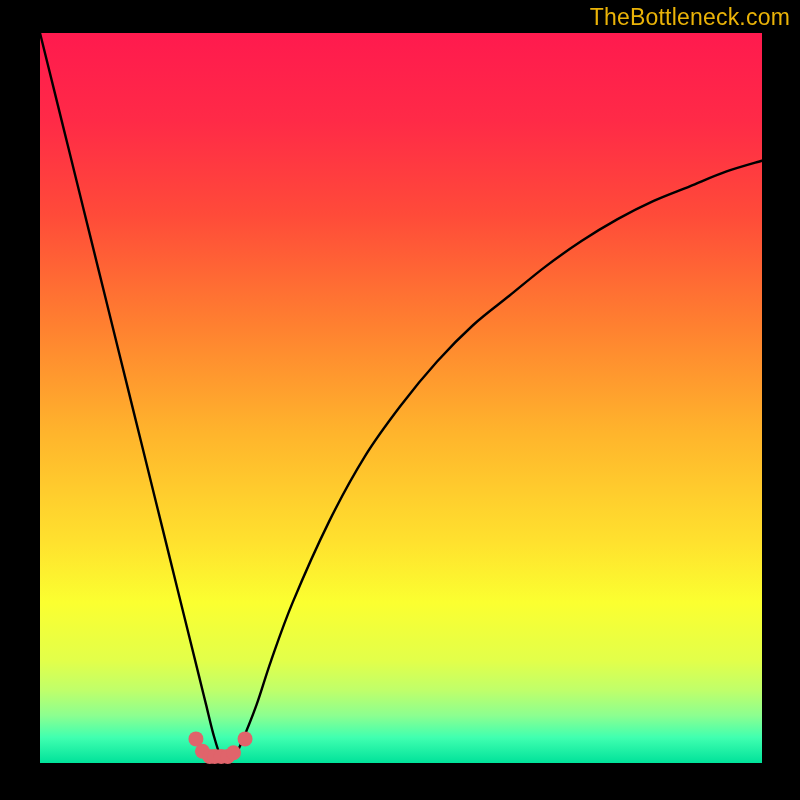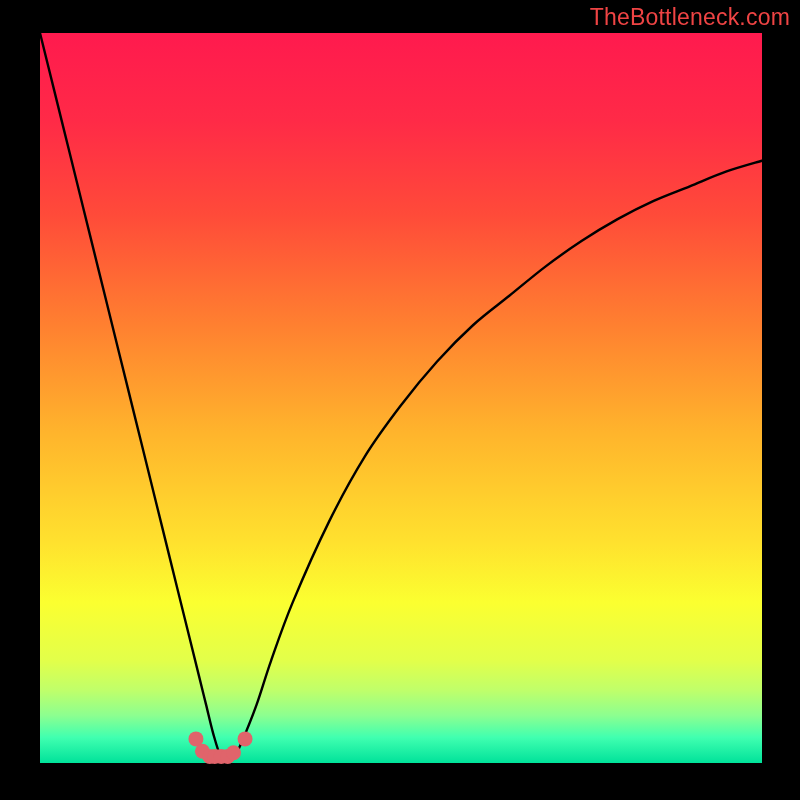--- a/index.html
+++ b/index.html
@@ -14,21 +14,21 @@
   .outer {
     position: relative;
     width: 800px;
     height: 800px;
     background: #000;
   }
   .watermark {
     position: absolute;
     top: 4px;
     right: 10px;
-    color: #ef4444;
+    color: #eab308;
     font-size: 23px;
     font-weight: 400;
     letter-spacing: 0.2px;
     z-index: 10;
   }
   svg {
     position: absolute;
     top: 0;
     left: 0;
   }

